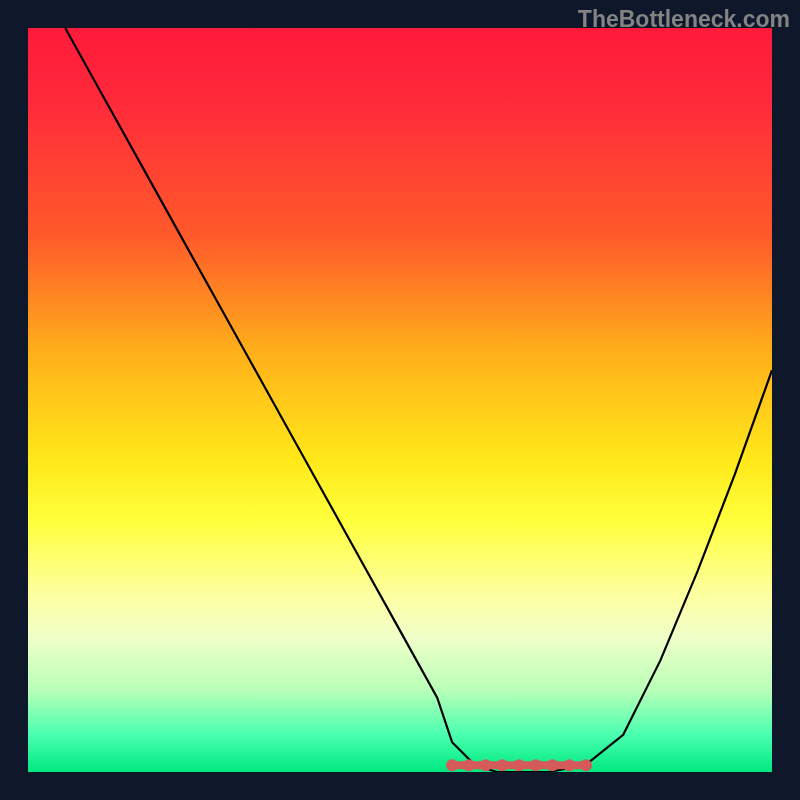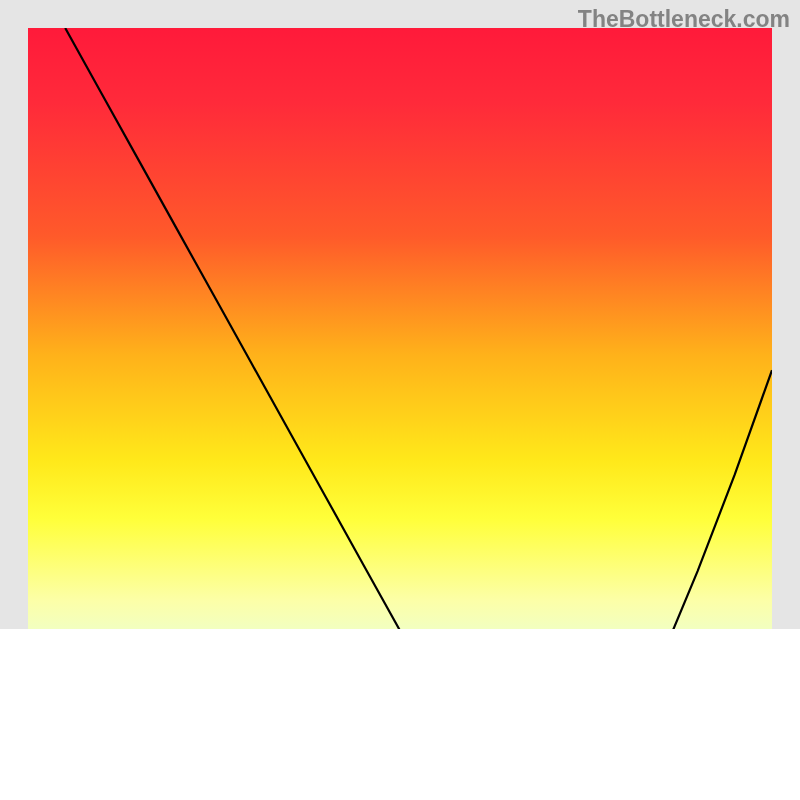--- a/index.html
+++ b/index.html
@@ -1,17 +1,17 @@
 <!DOCTYPE html>
 <html><head>
 <meta charset="utf-8">
 <style>
 *{margin:0;padding:0;box-sizing:border-box}
 body{background:#fff}
-.stage{position:relative;width:800px;height:629px;background:#e5e5e5}
+.stage{position:relative;width:800px;height:800px;background:#0f172a}
 .plot{position:absolute;left:28px;top:28px;width:744px;height:744px;background:linear-gradient(to bottom,#ff1a3a 0%,#ff2a3a 10%,#ff5a2a 28%,#ffb21a 44%,#ffe81a 58%,#ffff3a 66%,#fcffa8 77%,#efffc8 82%,#b8ffb8 89%,#4affb0 95%,#00e880 100%)}
 .watermark{position:absolute;top:6px;right:10px;font:700 23px Arial,Helvetica,sans-serif;color:#838383}
 svg{position:absolute;left:0;top:0}
 </style>
 </head>
 <body>
 
 <div class="stage">
   <div class="watermark">TheBottleneck.com</div>
   <div class="plot">

